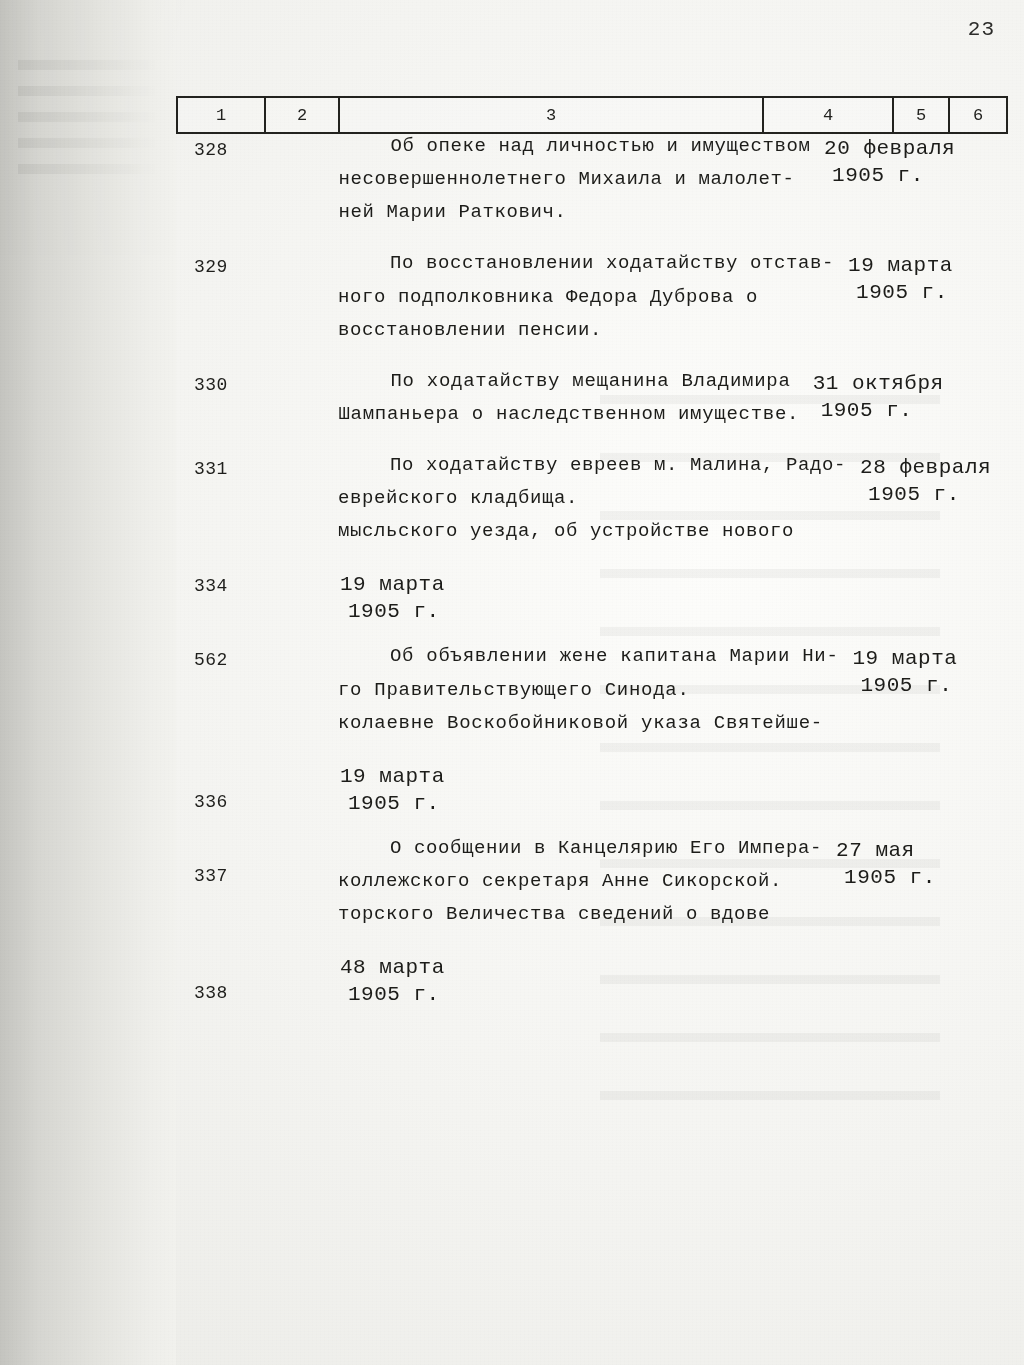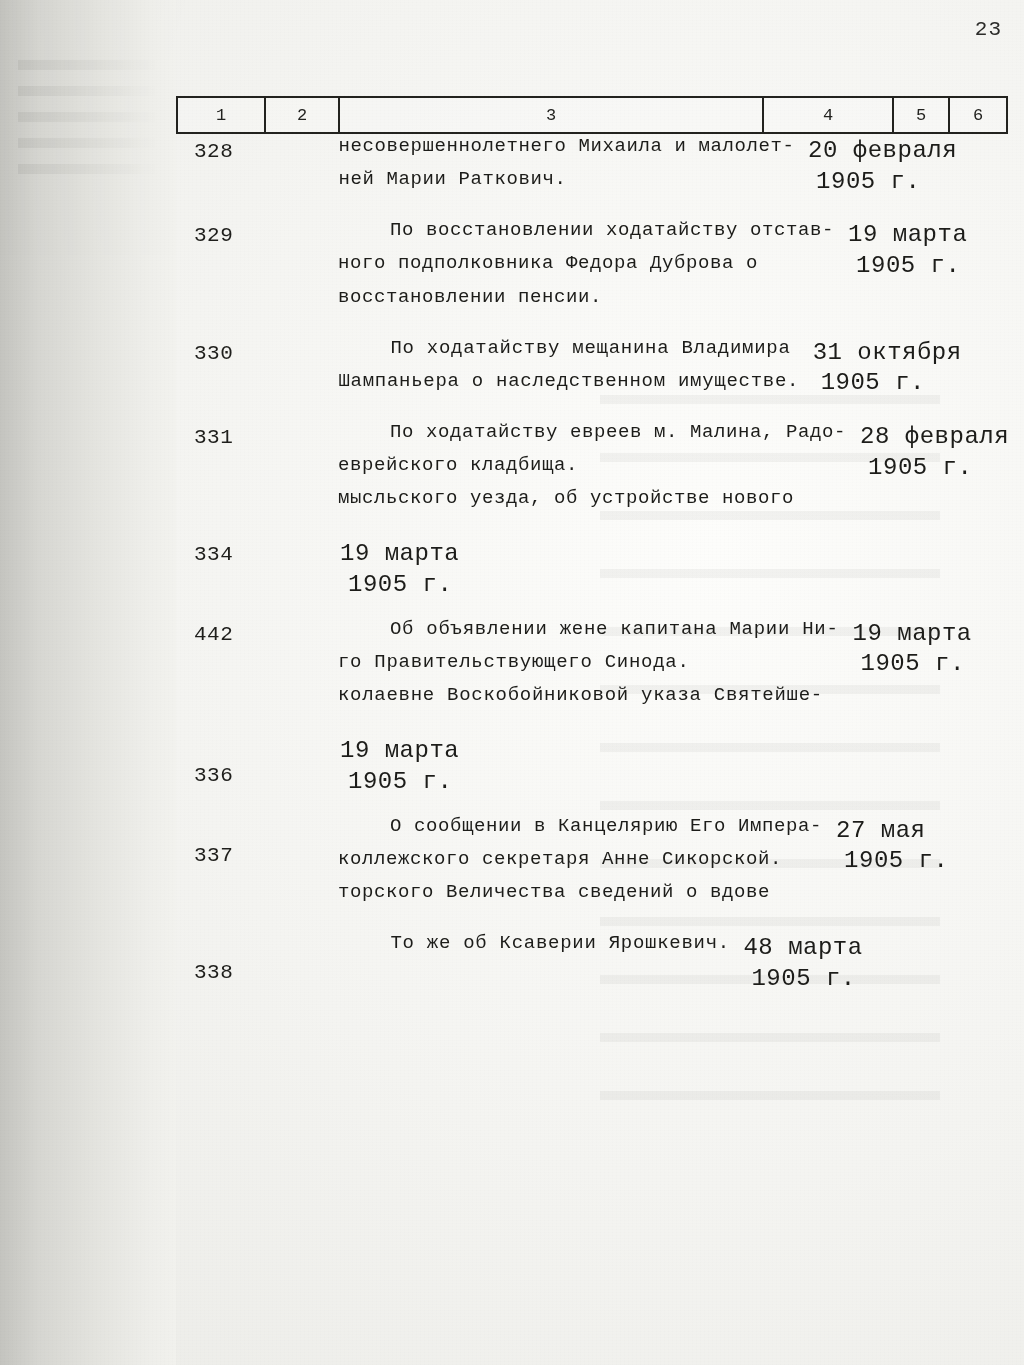--- a/index.html
+++ b/index.html
@@ -57,21 +57,21 @@
     width: 340px; height: 720px;
     opacity: .10;
     pointer-events: none;
     background:
       repeating-linear-gradient(0deg, rgba(60,60,55,.55) 0px, rgba(60,60,55,.55) 9px, rgba(0,0,0,0) 9px, rgba(0,0,0,0) 58px);
   }
 
   
   #folio {
     position: absolute;
-    right: 22px;
+    right: 29px;
     top: 18px;
     font-size: 21px;
     color: #2c2c2a;
     letter-spacing: 1px;
   }
 
   
   #table {
     position: absolute;
     left: 176px;
@@ -108,42 +108,42 @@
     position: relative;
     display: flex;
     align-items: flex-start;
     min-height: 56px;
   }
   .row .num {
     width: 88px;
     flex: 0 0 88px;
     box-sizing: border-box;
     padding-left: 18px;
-    font-size: 21px;
+    font-size: 18px;
     color: #1f1f1c;
     letter-spacing: .5px;
   }
   .row .spacer2 { width: 74px; flex: 0 0 74px; }
   .row .desc {
     flex: 1 1 auto;
     padding-right: 12px;
   }
   .row .desc p {
     margin: 0 0 13px 0;
     font-size: 19px;
     line-height: 1.06;
     color: #1d1d1a;
     letter-spacing: .6px;
     white-space: nowrap;
   }
   .row .desc p.indent { text-indent: 52px; }
   .row .date {
     width: 186px;
     flex: 0 0 186px;
-    font-size: 24px;
+    font-size: 21px;
     color: #1d1d1a;
     letter-spacing: .5px;
     line-height: 1.28;
     padding-left: 2px;
     box-sizing: border-box;
   }
   .row .date .d1 { display: block; }
   .row .date .d2 { display: block; padding-left: 8px; }
   .row .spacer5 { width: 56px; flex: 0 0 56px; }
   .row .spacer6 { width: 56px; flex: 0 0 56px; }
@@ -186,20 +186,21 @@
       <div class="cell c5">5</div>
       <div class="cell c6">6</div>
     </div>
 
     <div class="rows">
 
       <div class="row">
         <div class="num">328</div>
         <div class="spacer2"></div>
         <div class="desc">
+          <p class="indent">Об опеке над личностью и имуществом</p>
           <p>несовершеннолетнего Михаила и малолет-</p>
           <p>ней Марии Раткович.</p>
         </div>
         <div class="date">
           <span class="d1">20 февраля</span>
           <span class="d2">1905 г.</span>
         </div>
         <div class="spacer5"></div>
         <div class="spacer6"></div>
       </div>
@@ -256,21 +257,21 @@
         <div class="spacer2"></div>
         <div class="date">
           <span class="d1">19 марта</span>
           <span class="d2">1905 г.</span>
         </div>
         <div class="spacer5"></div>
         <div class="spacer6"></div>
       </div>
 
       <div class="row">
-        <div class="num">442</div>
+        <div class="num">562</div>
         <div class="spacer2"></div>
         <div class="desc">
           <p class="indent">Об объявлении жене капитана Марии Ни-</p>
           <p>го Правительствующего Синода.</p>
           <p>колаевне Воскобойниковой указа Святейше-</p>
         </div>
         <div class="date">
           <span class="d1">19 марта</span>
           <span class="d2">1905 г.</span>
         </div>
@@ -301,23 +302,20 @@
           <span class="d1">27 мая</span>
           <span class="d2">1905 г.</span>
         </div>
         <div class="spacer5"></div>
         <div class="spacer6"></div>
       </div>
 
       <div class="row nudge">
         <div class="num">338</div>
         <div class="spacer2"></div>
-        <div class="desc">
-          <p class="indent">То же об Ксаверии Ярошкевич.</p>
-        </div>
         <div class="date">
           <span class="d1">48 марта</span>
           <span class="d2">1905 г.</span>
         </div>
         <div class="spacer5"></div>
         <div class="spacer6"></div>
       </div>
 
     </div>
   </div>

